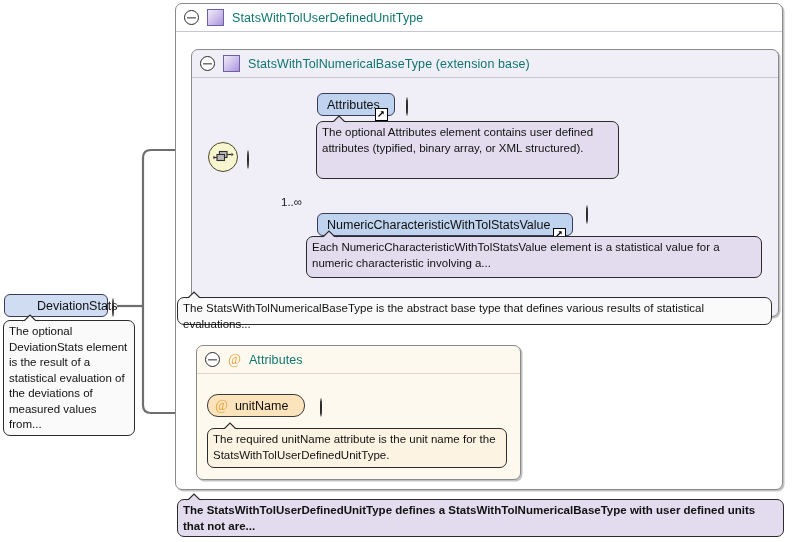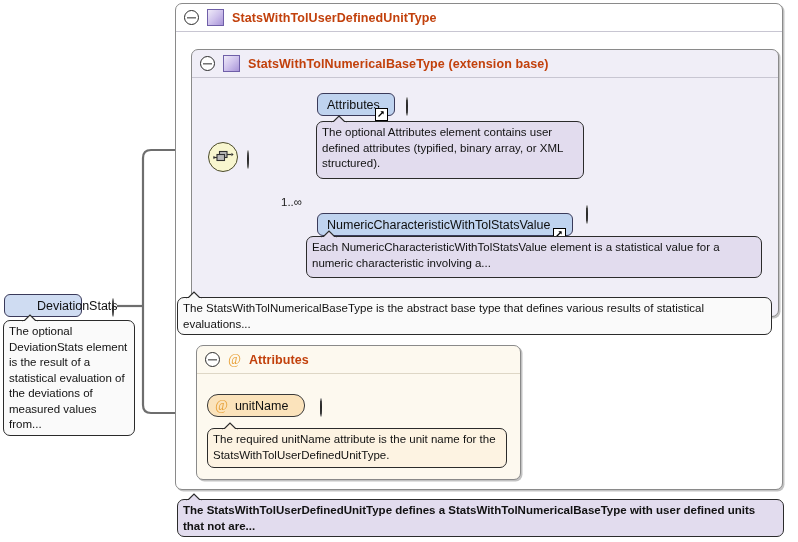--- a/index.html
+++ b/index.html
@@ -58,24 +58,23 @@
     display: flex;
     align-items: center;
     border-bottom: 1px solid #c8c6d2;
     padding-left: 8px;
     gap: 8px;
   }
   .ctype.attrgrp .ctype-head { border-bottom: 1px solid #ded7c6; }
 
   .ctype-title {
     font-size: 12.5px;
-    color: #c2410c;
+    color: #0f766e;
     letter-spacing: .1px;
     white-space: nowrap;
-    font-weight: bold;
   }
 
   
   .toggle {
     width: 13px; height: 13px;
     border: 1.3px solid #2b2b2b;
     border-radius: 50%;
     position: relative;
     background: #ffffff;
     flex: 0 0 auto;
@@ -258,21 +257,21 @@
       </g>
       <g fill="#303030">
         <path d="M4.5,12.8 L4.5,16.2 L6.6,14.5 Z"></path>
         <path d="M22.5,9.8 L22.5,13.2 L24.6,11.5 Z"></path>
       </g>
     </svg>
   </div>
   <span class="toggle abs" style="left:247px; top:151px;"></span>
 
   
-  <div class="node elem-left" style="left:4px; top:294px; width:78px;padding-left:32px;">
+  <div class="node elem-left" style="left:4px; top:294px; width:104px;padding-left:32px;">
     <span>DeviationStats</span>
   </div>
   <span class="toggle abs" style="left:110px; top:299px;"></span>
 
   
   <div class="anno white" style="left:3px; top:320px; width:132px; height:116px;">
     <span class="hat" style="left:18px;">
       <svg width="16" height="8" viewBox="0 0 16 8">
         <path d="M1,8 L8,1 L15,8" fill="#fafafa" stroke="#2b2b2b" stroke-width="1.2"></path>
         <path d="M1,8 L15,8" stroke="#fafafa" stroke-width="2"></path>
@@ -286,21 +285,21 @@
     <span>Attributes</span>
     <span class="refbadge" style="left:57px; top:14px;">
       <svg width="10" height="10" viewBox="0 0 10 10">
         <path d="M2.5,7.5 L7,3" stroke="#000" stroke-width="1.3"></path>
         <path d="M7.6,2.2 L7.6,5.4 L4.4,2.2 Z" fill="#000"></path>
       </svg>
     </span>
   </div>
   <span class="toggle plus abs" style="left:402px; top:98px;"></span>
 
-  <div class="anno purple" style="left:316px; top:121px; width:268px; height:58px;">
+  <div class="anno purple" style="left:316px; top:121px; width:303px; height:58px;">
     <span class="hat" style="left:14px;">
       <svg width="16" height="8" viewBox="0 0 16 8">
         <path d="M1,8 L8,1 L15,8" fill="#e2dcee" stroke="#2b2b2b" stroke-width="1.2"></path>
         <path d="M1,8 L15,8" stroke="#e2dcee" stroke-width="2"></path>
       </svg>
     </span>
     <span class="txt">The optional Attributes element contains user defined attributes (typified, binary array, or XML structured).</span>
   </div>
 
   
@@ -321,21 +320,21 @@
     <span class="hat" style="left:14px;">
       <svg width="16" height="8" viewBox="0 0 16 8">
         <path d="M1,8 L8,1 L15,8" fill="#e2dcee" stroke="#2b2b2b" stroke-width="1.2"></path>
         <path d="M1,8 L15,8" stroke="#e2dcee" stroke-width="2"></path>
       </svg>
     </span>
     <span class="txt">Each NumericCharacteristicWithTolStatsValue element is a statistical value for a numeric characteristic involving a...</span>
   </div>
 
   
-  <div class="anno white" style="left:177px; top:297px; width:595px; height:38px;">
+  <div class="anno white" style="left:177px; top:297px; width:595px; height:28px;">
     <span class="hat" style="left:8px;">
       <svg width="16" height="8" viewBox="0 0 16 8">
         <path d="M1,8 L8,1 L15,8" fill="#fafafa" stroke="#2b2b2b" stroke-width="1.2"></path>
         <path d="M1,8 L15,8" stroke="#fafafa" stroke-width="2"></path>
       </svg>
     </span>
     <span class="txt">The StatsWithTolNumericalBaseType is the abstract base type that defines various results of statistical evaluations...</span>
   </div>
 
   

